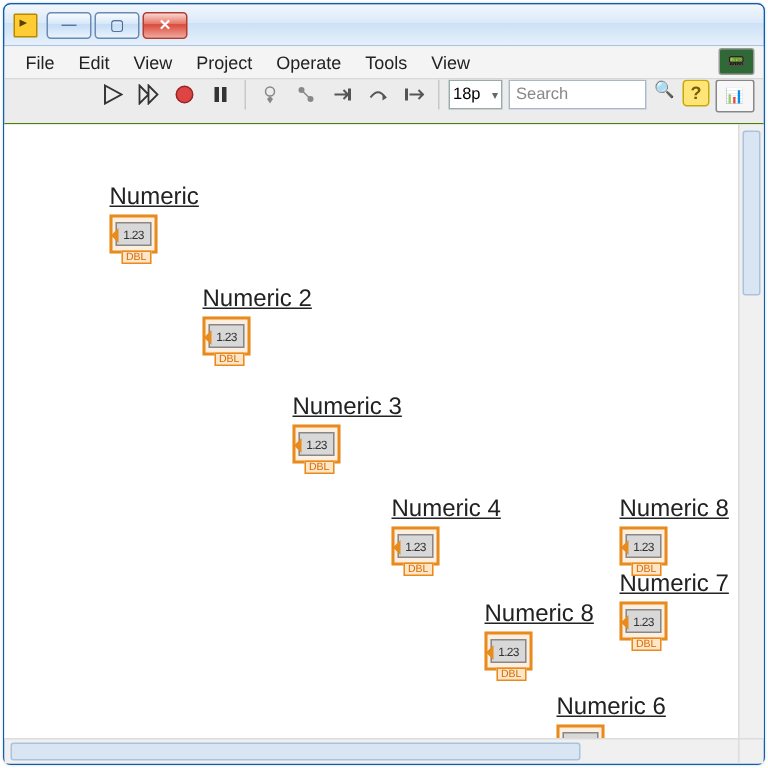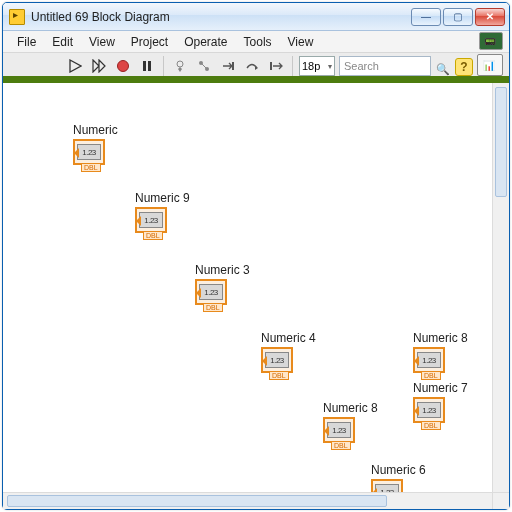--- a/index.html
+++ b/index.html
@@ -12,54 +12,53 @@
 .app-icon::after { content: "▸"; position: absolute; left: 3px; top: -1px; font-size: 10px; color: #5a4100; }
 .title { flex: 1; font-size: 12px; color: #222; }
 .winbtns { display: flex; gap: 2px; margin-right: 4px; }
 .winbtn { width: 30px; height: 18px; border: 1px solid #6b8bb3; border-radius: 3px; background: linear-gradient(#f7fbff,#d6e7f8 45%,#c4dcf5 46%,#e9f3fd); display: flex; align-items: center; justify-content: center; font-size: 10px; color: #2a4f7f; }
 .winbtn.close { background: linear-gradient(#f8d7d3,#e87062 45%,#d94b3b 46%,#f1a79d); color:#fff; border-color:#b53b2d; font-weight:bold; }
 
 .menubar { height: 22px; background: #f4f4f4; border-bottom: 1px solid #d8d8d8; display: flex; align-items: center; padding: 0 6px; font-size: 12px; color: #222; position: relative; }
 .menubar span { padding: 14px 8px; }
 .help-icon { position: absolute; right: 6px; top: 1px; width: 24px; height: 18px; border: 1px solid #999; background: #2f6a36; border-radius: 2px; display:flex;align-items:center;justify-content:center;font-size:10px;color:#fff; }
 
-.toolbar { height: 30px; background: #ececec; border-bottom: 7px solid #4d7c0f; display: flex; align-items: flex-end; padding: 0 6px; gap: 4px; font-size: 11px; }
+.toolbar { height: 30px; background: #ececec; border-bottom: 1px solid #4d7c0f; display: flex; align-items: flex-start; padding: 0 6px; gap: 4px; font-size: 11px; }
 .tool { width: 20px; height: 20px; border: 1px solid transparent; display: flex; align-items: center; justify-content: center; color: #555; border-radius:2px; }
 .tool svg { width: 14px; height: 14px; }
 .sep { width:1px; height:20px; background:#c8c8c8; margin:0 2px; }
 .fontbox { width:36px; height:20px; border:1px solid #9aa; background:#fff; display:flex; align-items:center; padding:0 2px; font-size:11px; }
 .fontbox::after { content:"▾"; margin-left:auto; font-size:8px; color:#666; }
 .search { flex:1; height:20px; border:1px solid #a8b8c8; background:#fff; display:flex; align-items:center; padding:0 4px; color:#888; font-size:11px; }
 .search-mag { width:16px; text-align:center; color:#888; }
 .qmark { width:18px; height:18px; border:1px solid #c9a800; background:#ffe477; border-radius:3px; display:flex; align-items:center; justify-content:center; font-size:12px; font-weight:bold; color:#7a5c00; }
 .lv-icon { width:26px; height:22px; border:1px solid #888; background:#f7f7f7; border-radius:2px; display:flex; align-items:center; justify-content:center; font-size:10px; }
 
 .canvas-wrap { flex:1; display:flex; background:#fff; position:relative; }
 .canvas { flex:1; position:relative; overflow:hidden; background:#fff; }
 .vscroll { width:17px; background:#f0f0f0; border-left:1px solid #dcdcdc; position:relative; }
 .vscroll .thumb { position:absolute; left:2px; right:2px; top:4px; height:110px; background:#d9e5f2; border:1px solid #a9c2de; border-radius:2px; }
 .hscroll { height:17px; background:#f0f0f0; border-top:1px solid #dcdcdc; position:relative; margin-right:17px; }
 .hscroll .thumb { position:absolute; top:2px; bottom:2px; left:4px; width:380px; background:#d9e5f2; border:1px solid #a9c2de; border-radius:2px; }
 .corner { position:absolute; right:0; bottom:0; width:17px; height:17px; background:#f0f0f0; border-left:1px solid #dcdcdc; border-top:1px solid #dcdcdc; }
 
 .node { position:absolute; }
-.node-label { font-size:12px; color:#222; white-space:nowrap; margin-bottom:2px; }
+.node-label { font-size:16px; color:#222; white-space:nowrap; margin-bottom:2px;text-decoration:underline; }
 .node-term { width:32px; height:26px; border:2px solid #e88a1c; background:#fcefe0; position:relative; display:flex; align-items:center; justify-content:center; }
 .node-term::before { content:""; position:absolute; left:-6px; top:7px; border:5px solid transparent; border-right-color:#e88a1c; }
 .node-body { width:24px; height:16px; background:#d8d8d8; border:1px solid #888; display:flex; align-items:center; justify-content:center; font-size:8px; color:#333; letter-spacing:-0.5px; }
 .node-dbl { position:absolute; bottom:-9px; left:6px; font-size:7px; color:#d46a00; background:#ffe6c9; padding:0 2px; border:1px solid #e88a1c; line-height:7px; }
 </style>
 </head>
 <body>
 
 <div class="window">
 
   <div class="titlebar">
     <div class="app-icon"></div>
-    <div class="title">Untitled 69 Block Diagram</div>
     <div class="winbtns">
       <div class="winbtn">—</div>
       <div class="winbtn">▢</div>
       <div class="winbtn close">✕</div>
     </div>
   </div>
 
   <div class="menubar">
     <span>File</span>
     <span>Edit</span>
@@ -141,21 +140,21 @@
   <div class="canvas-wrap">
     <div class="canvas" id="canvas">
         <div class="node" style="left: 70px; top: 40px;">
           <div class="node-label">Numeric</div>
           <div class="node-term">
             <div class="node-body">1.23</div>
             <div class="node-dbl">DBL</div>
           </div>
         </div>
         <div class="node" style="left: 132px; top: 108px;">
-          <div class="node-label">Numeric 9</div>
+          <div class="node-label">Numeric 2</div>
           <div class="node-term">
             <div class="node-body">1.23</div>
             <div class="node-dbl">DBL</div>
           </div>
         </div>
         <div class="node" style="left: 192px; top: 180px;">
           <div class="node-label">Numeric 3</div>
           <div class="node-term">
             <div class="node-body">1.23</div>
             <div class="node-dbl">DBL</div>

